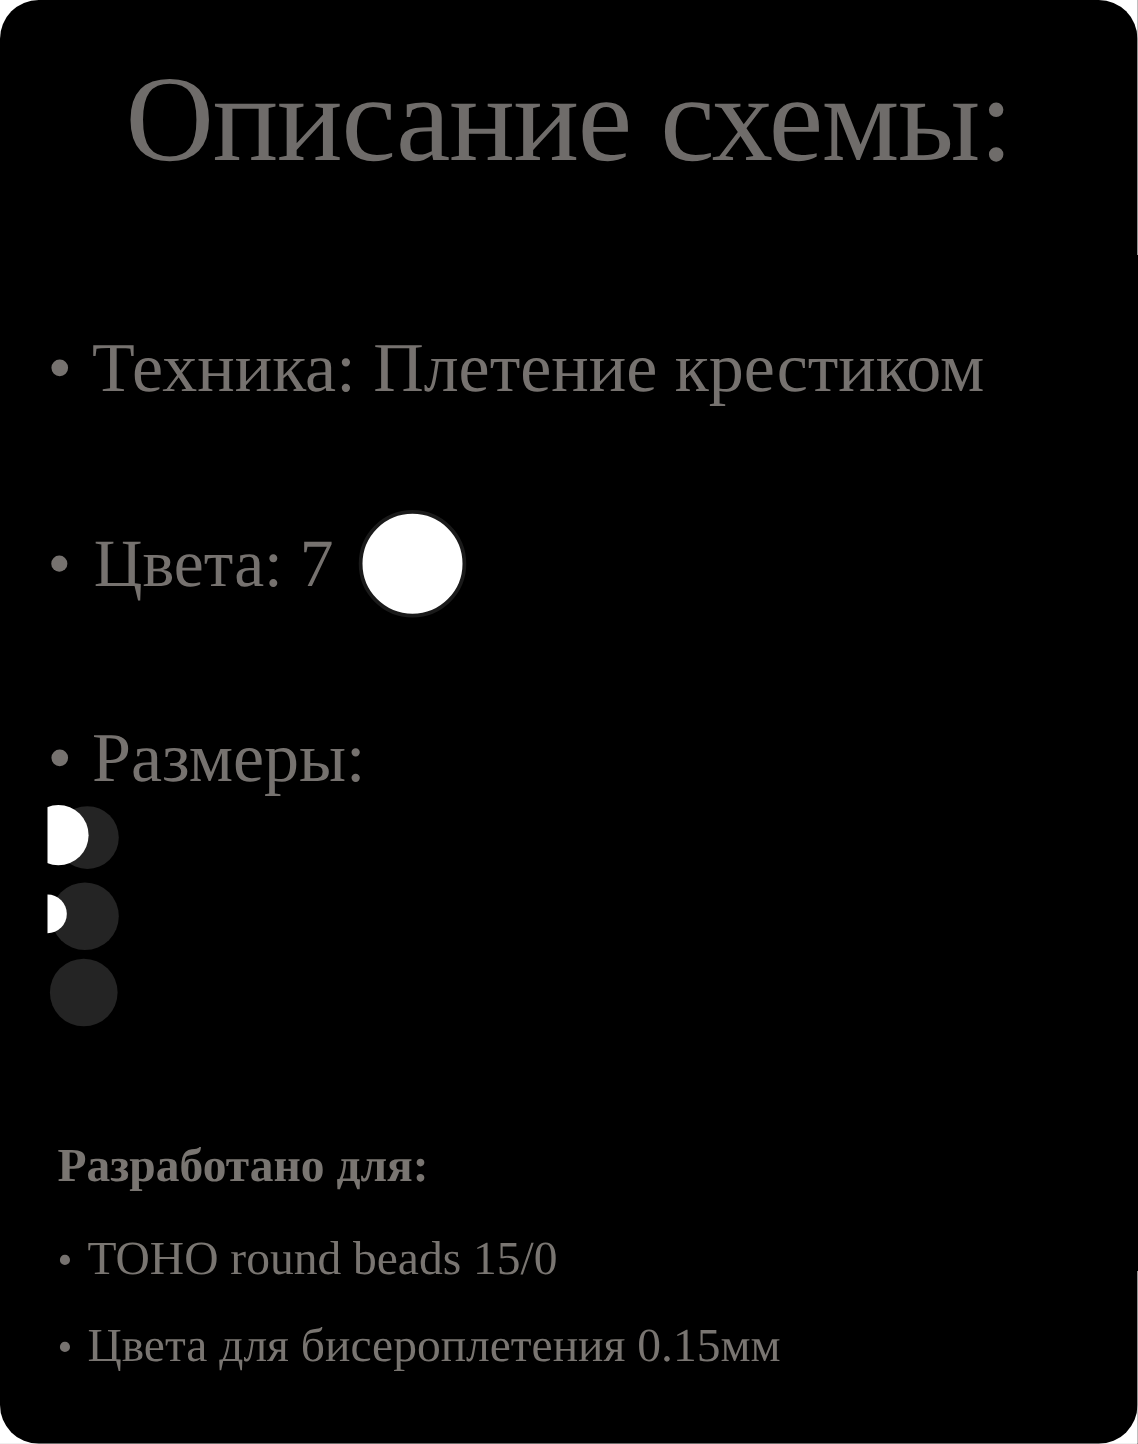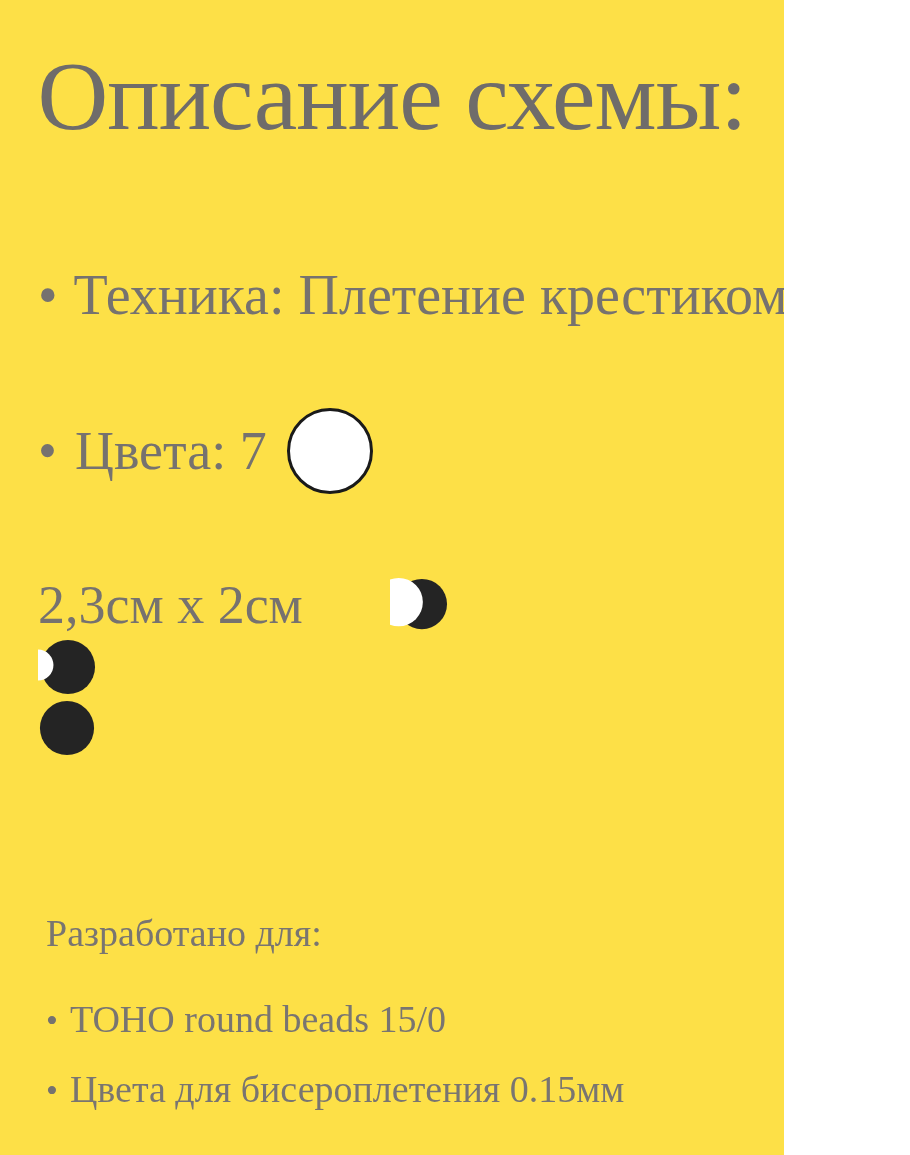--- a/index.html
+++ b/index.html
@@ -1,24 +1,25 @@
 <!DOCTYPE html>
 <html><head>
 <meta charset="utf-8">
 <style>
   * { margin: 0; padding: 0; box-sizing: border-box; }
   html, body { background: #ffffff; }
   .page {
     position: relative;
-    width: 784px;
+    width: 910px;
     height: 1155px;
-    background: #fde047;
+    background: #000000;
     overflow: hidden;
     font-family: "Liberation Serif", "DejaVu Serif", serif;
     color: #76726f;
+    border-radius: 31px;
   }
   .page-title {
     position: absolute;
     top: 40px;
     left: 0;
     width: 100%;
     text-align: center;
     font-size: 98px;
     font-weight: 400;
     letter-spacing: -1px;
@@ -86,22 +87,23 @@
   }
   .developed-block {
     position: absolute;
     top: 910px;
     left: 46px;
     font-size: 38px;
     color: #797571;
   }
   .developed-label {
     line-height: 46px;
-    margin-bottom: 40px;
+    margin-bottom: 28px;
     white-space: nowrap;
+    font-weight: bold;
   }
   .developed-item {
     line-height: 46px;
     margin-bottom: 22px;
     white-space: nowrap;
   }
   .developed-item .bullet {
     margin-right: 12px;
     font-size: 34px;
   }
@@ -117,23 +119,25 @@
     <span class="bullet">•</span><span>Техника: Плетение крестиком</span>
   </div>
 
   <div class="colors-row">
     <span class="bullet">•</span>
       <span>Цвета: 7</span>
     <span class="color-swatch"></span>
   </div>
 
   <div class="sizes-block">
+    <div class="sizes-header">
+      <span class="bullet">•</span><span>Размеры:</span>
+    </div>
 
     <div class="size-row">
-      <span class="size-dim">2,3см x 2см</span>
       <svg class="moon-icon" viewBox="0 0 60 60">
         <circle cx="33" cy="29" r="26" fill="#242424"></circle>
         <circle cx="9" cy="27" r="25" fill="#ffffff"></circle>
       </svg>
     </div>
 
     <div class="size-row">
       <svg class="moon-icon" viewBox="0 0 60 60">
         <circle cx="31" cy="30" r="28" fill="#242424"></circle>
         <circle cx="0" cy="28" r="16" fill="#ffffff"></circle>

